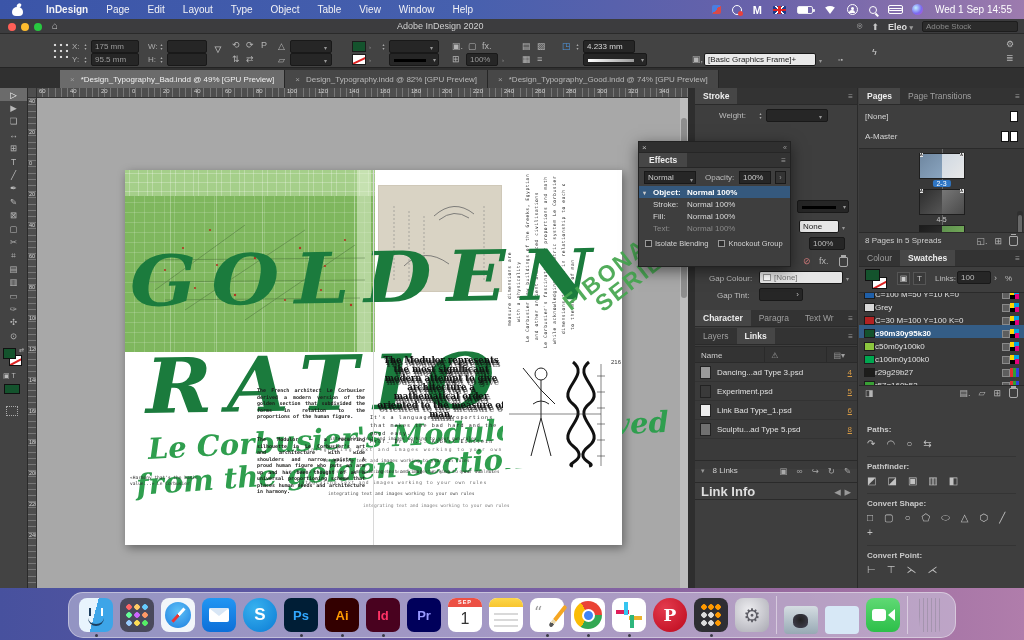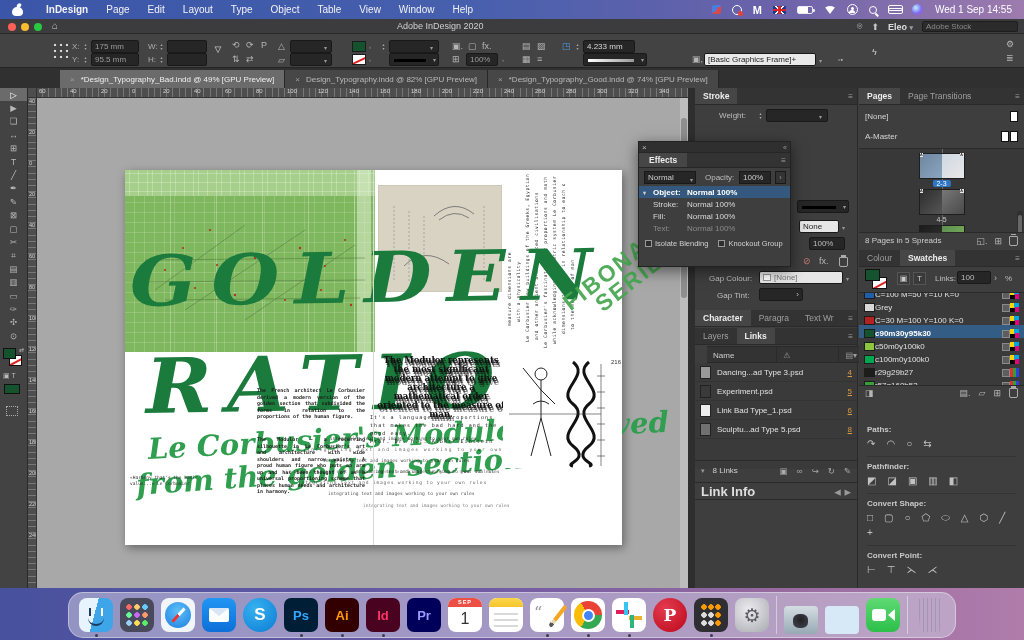--- a/index.html
+++ b/index.html
@@ -142,21 +142,21 @@
   .ptab.act{background:#464646;color:#ededed;font-weight:bold}
   .pmenu{margin-left:auto;color:#9f9f9f;font-size:8px;line-height:17px;padding-right:4px}
   .plabel{position:absolute;color:#bdbdbd;font-size:8px}
   .pfield{position:absolute;background:#262626;border:1px solid #191919;color:#bdbdbd;font-size:8px;line-height:11px;height:13px;padding:0 3px;border-radius:2px}
   .ticon{position:relative;width:9px;height:10px;border:1px solid #aaa;border-radius:1px 1px 2px 2px}
   .ticon::before{content:"";position:absolute;top:-3px;left:1px;right:1px;height:1.5px;background:#aaa}
   .picon{color:#b5b5b5;font-size:9px}
 
   
   #links-list{position:absolute;left:0;top:244px;width:100%;height:106px;overflow:hidden;background:#3a3a3a}
-  .lkhead{position:absolute;left:12px;top:227px;width:100%;height:17px;background:#333;border-bottom:1px solid #2a2a2a;color:#cfcfcf;font-size:8px;line-height:17px;padding:0 6px;display:flex;border-top:1px solid #2a2a2a}
+  .lkhead{position:absolute;left:0;top:227px;width:100%;height:17px;background:#333;border-bottom:1px solid #2a2a2a;color:#cfcfcf;font-size:8px;line-height:17px;padding:0 6px;display:flex;border-top:1px solid #2a2a2a}
   .lkhead .hic{margin-left:auto;color:#9f9f9f;padding:0 6px;border-left:1px solid #2a2a2a}
   .lkrow{display:flex;align-items:center;height:19px;padding:0 5px;border-bottom:1px solid #333}
   .lkrow .th{width:11px;height:13px;margin-right:6px;border:1px solid #222}
   .lkrow .nm{color:#e2e2e2;font-size:8px;white-space:nowrap;overflow:hidden}
   .lkrow .pg{margin-left:auto;color:#d89b45;font-size:8px;text-decoration:underline}
   #links-foot{position:absolute;left:0;top:350px;width:100%;height:20px;border-top:1px solid #2a2a2a;display:flex;align-items:center;color:#cfcfcf;font-size:8px;padding:0 6px;gap:8px}
   #links-foot .fic{color:#aaa;font-size:8.5px}
   #linkinfo{position:absolute;left:0;top:372px;width:100%;height:18px;border-top:1px solid #2a2a2a;border-bottom:1px solid #2a2a2a;color:#dedede;font-size:13px;font-weight:bold;line-height:18px;padding:0 6px}
   #linkinfo .nav{float:right;color:#9a9a9a;font-weight:normal}
 

